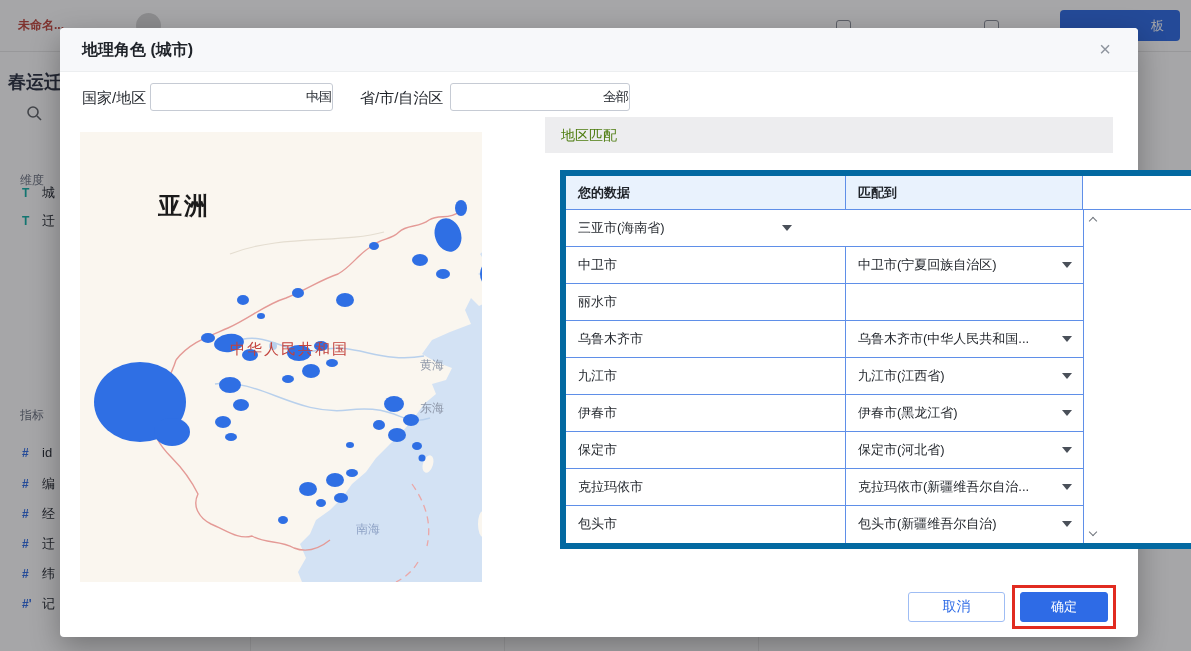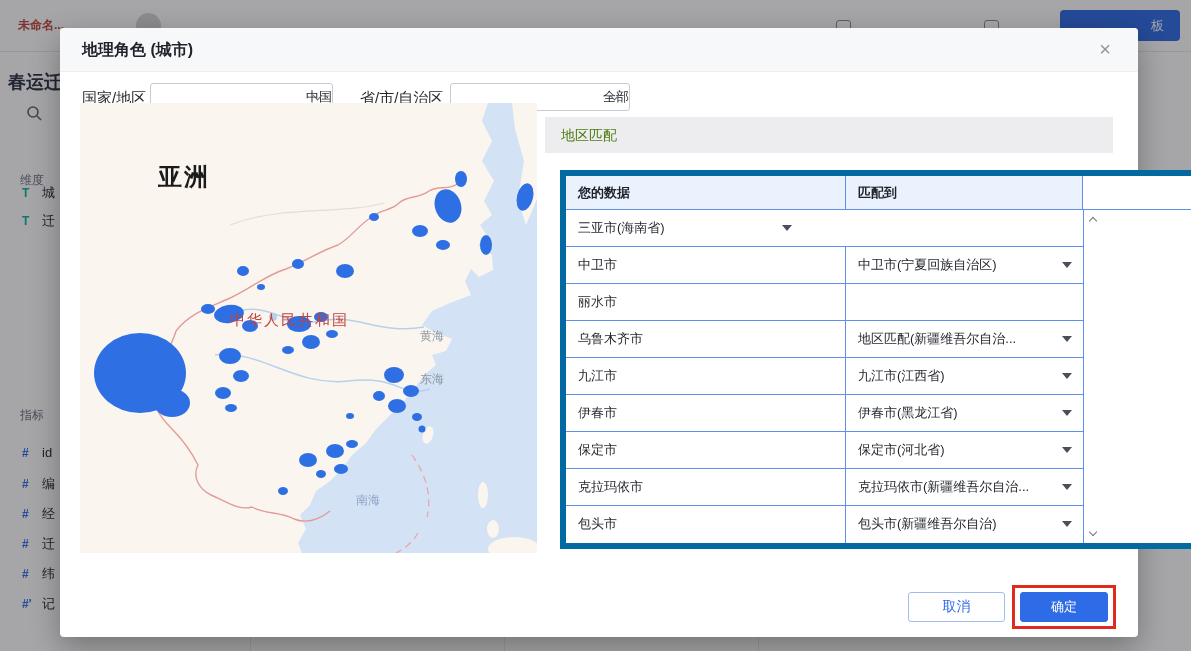--- a/index.html
+++ b/index.html
@@ -36,21 +36,21 @@
   
   .modal { position:absolute; left:60px; top:28px; width:1078px; height:609px; background:#fff; border-radius:4px; z-index:10; box-shadow:0 10px 30px rgba(0,0,0,.30); }
   .m-header { position:absolute; left:0; top:0; width:100%; height:44px; background:#f7f8fa; border-bottom:1px solid #eceef0; border-radius:4px 4px 0 0; }
   .m-title { position:absolute; left:22px; top:0; line-height:44px; font-size:16px; font-weight:700; color:#1f2329; }
   .m-close { position:absolute; right:20px; top:9px; width:26px; height:26px; text-align:center; line-height:25px; font-size:20px; color:#8f959e; cursor:pointer; }
   .flt-label { position:absolute; top:61px; font-size:15px; color:#1f2329; }
   .fl1 { left:22px; } .fl2 { left:300px; }
   .select { position:absolute; top:55px; height:28px; background:#fff; border:1px solid #c6cbd4; border-radius:3px; font-size:13px; color:#1f2329; line-height:26px; padding-left:10px;text-align:right; }
   .sel1 { left:90px; width:183px; } .sel2 { left:390px; width:180px; }
   .sel-chev { position:absolute; right:11px; top:8px; width:7px; height:7px; border-right:1.4px solid #646a73; border-bottom:1.4px solid #646a73; transform:rotate(45deg); }
-  .map-box { position:absolute; left:20px; top:75px; width:457px; height:450px; overflow:hidden;text-decoration:underline; }
+  .map-box { position:absolute; left:20px; top:104px; width:402px; height:450px; overflow:hidden;text-decoration:underline; }
   .panel-head { position:absolute; left:485px; top:89px; width:568px; height:36px; background:#ededef; font-size:14px; line-height:36px; color:#4d7c0f; padding-left:16px; }
 
   .table { position:absolute; left:500px; top:142px; width:642px; border:6px solid #0369a1; background:#fff; }
   .t-head { display:flex; height:34px; border-bottom:1px solid #5f8fe8; }
   .th { background:#e9f2fd; font-size:13px; font-weight:700; line-height:33px; padding-left:12px; color:#1f2329; }
   .th1 { width:280px; border-right:1px solid #5f8fe8; }
   .th2 { width:237px; border-right:1px solid #5f8fe8; }
   .th-sp { flex:1; background:#fff; }
   .t-main { display:flex; align-items:stretch; }
   .t-rows { width:517px; }
@@ -226,21 +226,21 @@
         </div>
         <div class="tr">
           <div class="td td1">中卫市</div>
           <div class="td td2"><span>中卫市(宁夏回族自治区)</span><span class="caret"></span></div>
         </div>
         <div class="tr">
           <div class="td td1">丽水市</div>
         </div>
         <div class="tr">
           <div class="td td1">乌鲁木齐市</div>
-          <div class="td td2"><span>地区匹配(新疆维吾尔自治...</span><span class="caret"></span></div>
+          <div class="td td2"><span>乌鲁木齐市(中华人民共和国...</span><span class="caret"></span></div>
         </div>
         <div class="tr">
           <div class="td td1">九江市</div>
           <div class="td td2"><span>九江市(江西省)</span><span class="caret"></span></div>
         </div>
         <div class="tr">
           <div class="td td1">伊春市</div>
           <div class="td td2"><span>伊春市(黑龙江省)</span><span class="caret"></span></div>
         </div>
         <div class="tr">

